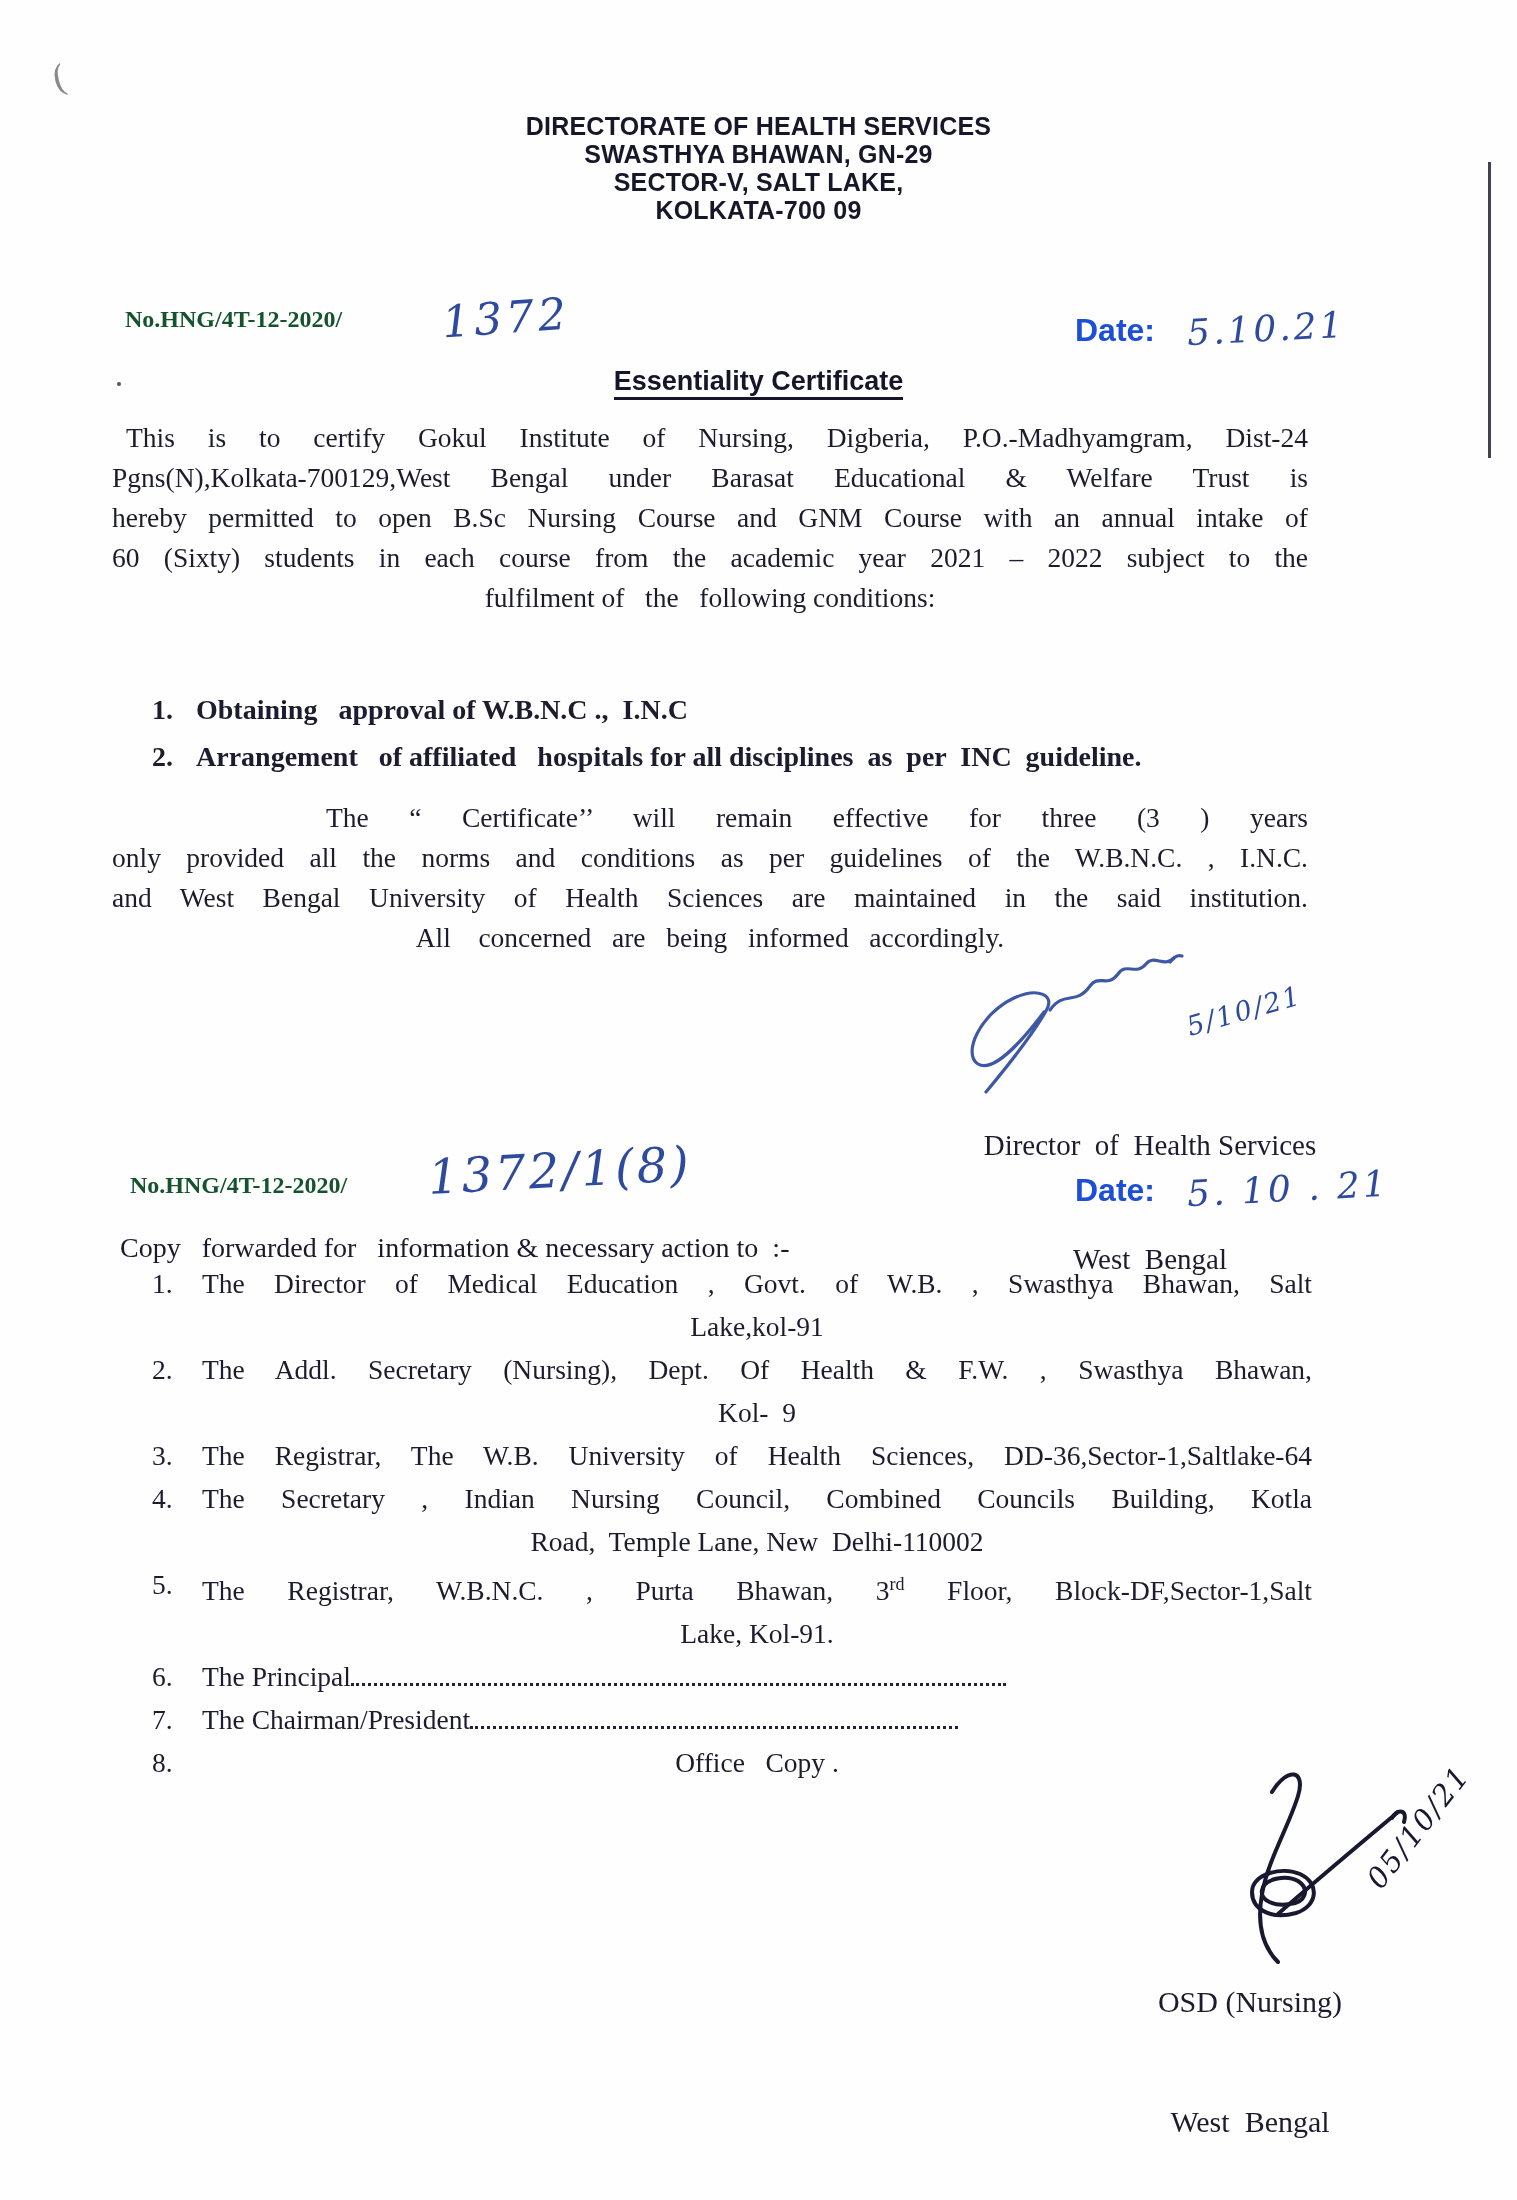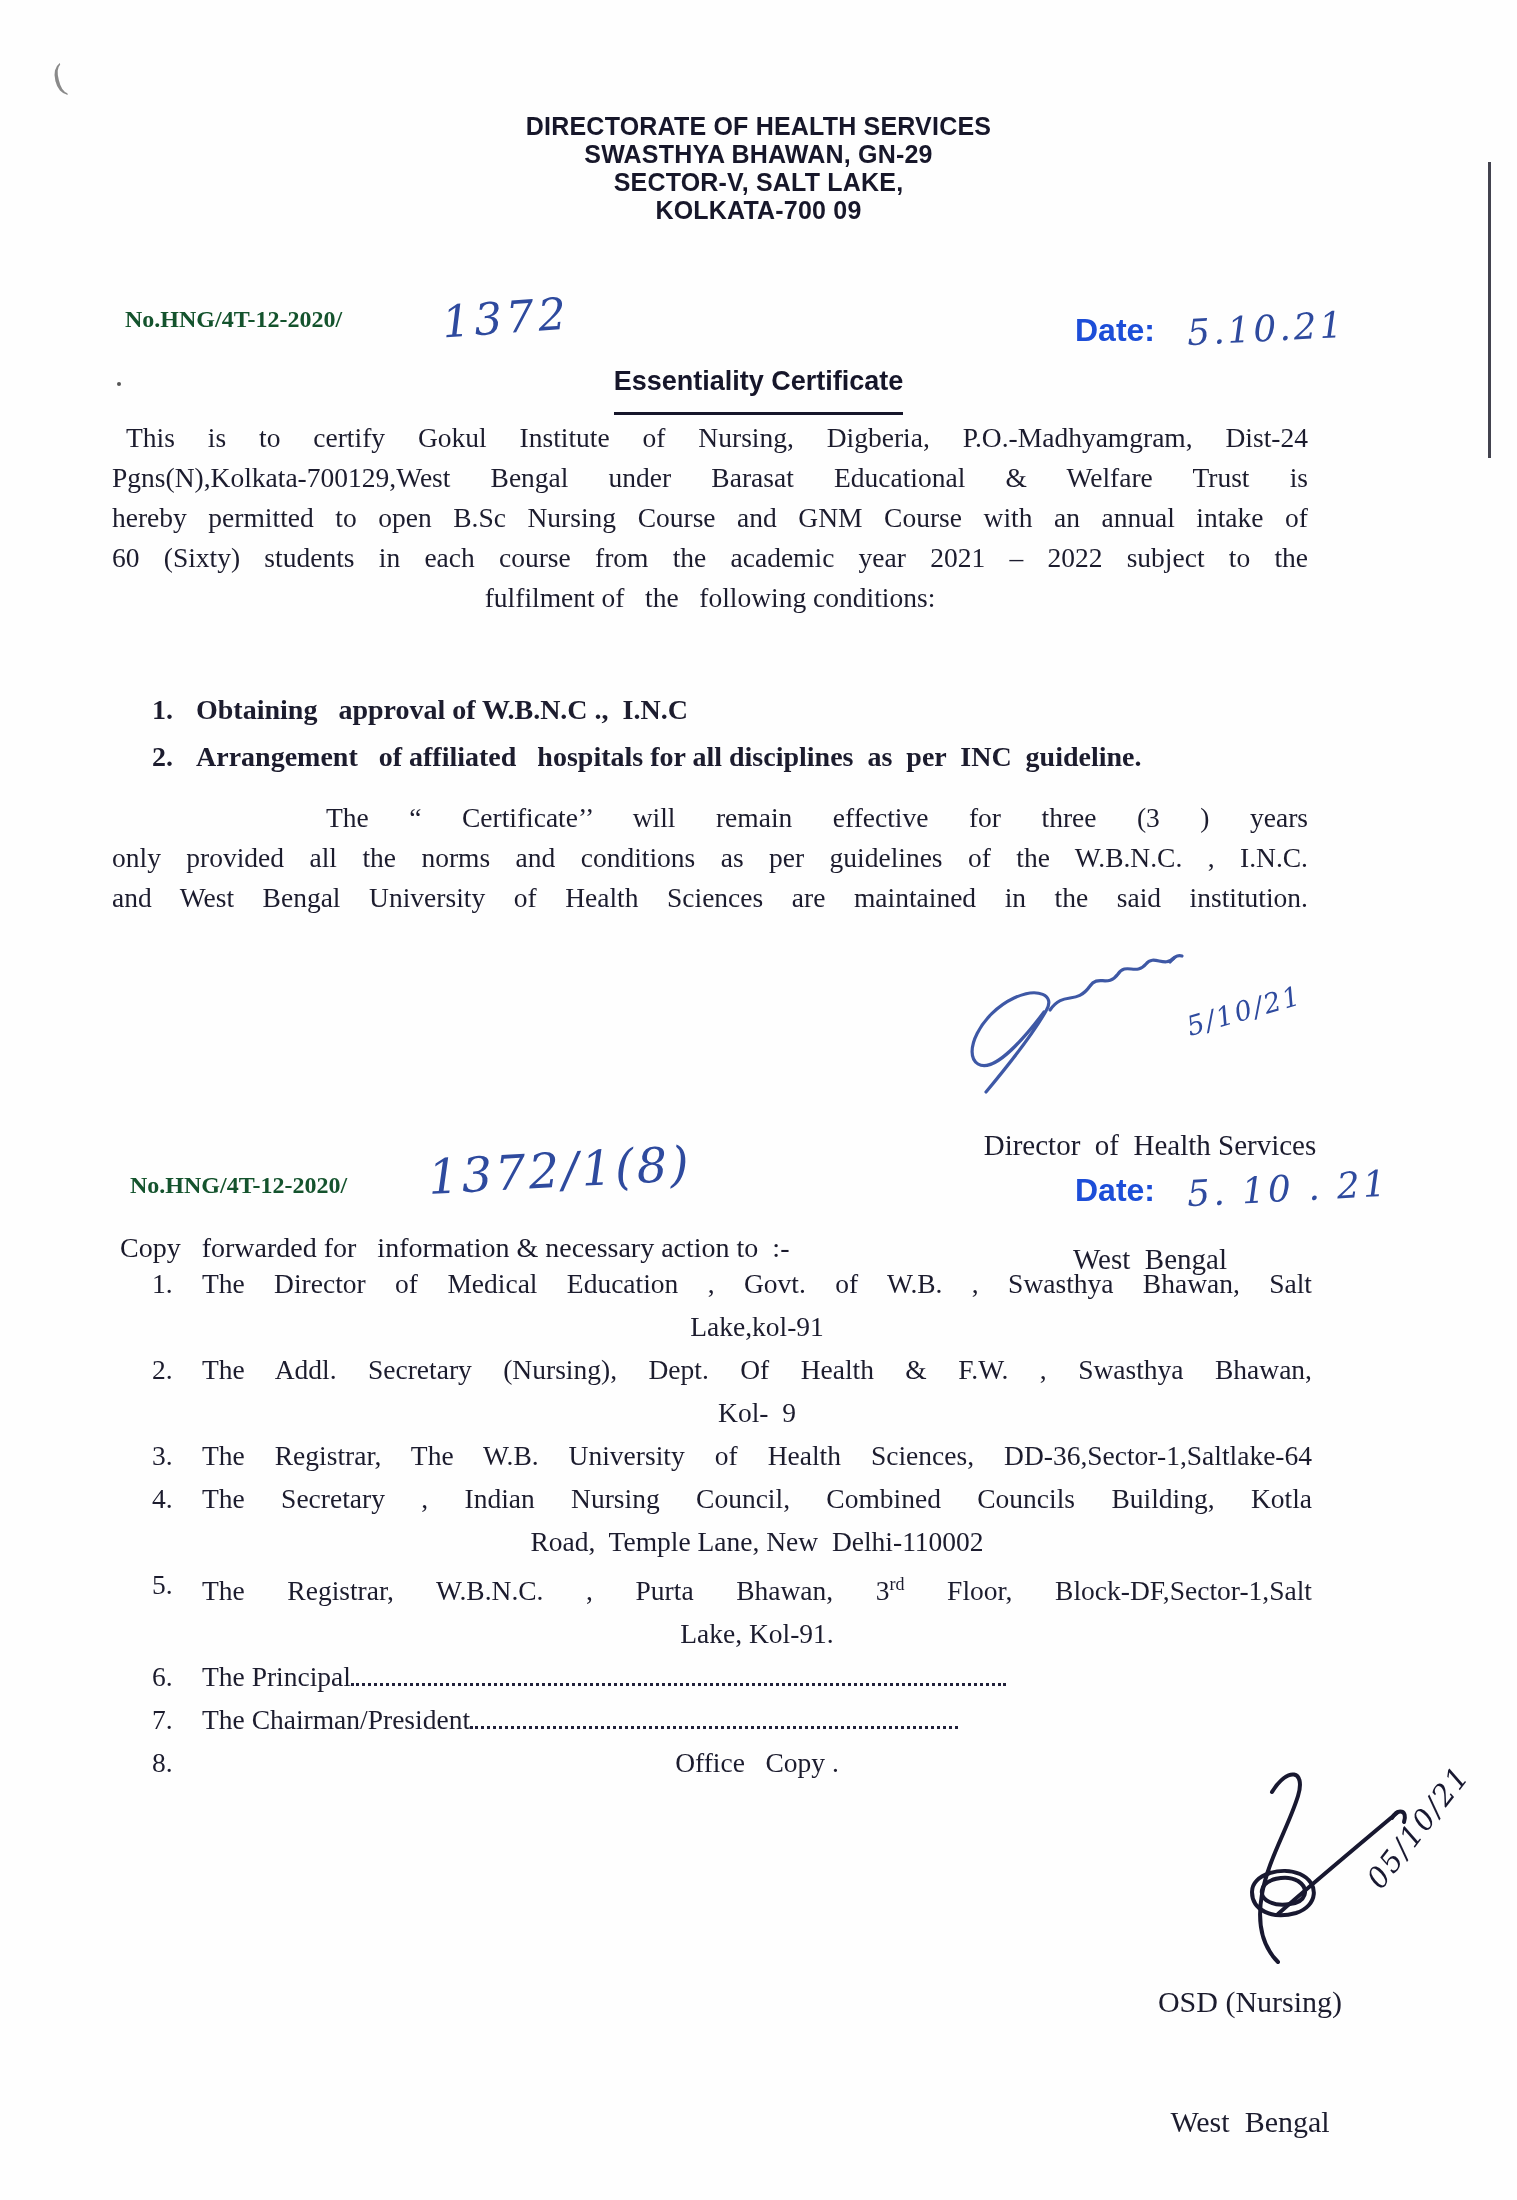--- a/index.html
+++ b/index.html
@@ -65,21 +65,21 @@
     font-family:"Liberation Sans", sans-serif;
     font-size:32px;color:#1d4ed8;font-weight:bold;text-align:center;
   }
   .date-hand{font-size:36px;margin-left:28px;letter-spacing:3px;display:inline-block;transform:rotate(-3deg);}
   
   .doc-title-wrap{position:absolute;left:0;top:366px;width:100%;text-align:center;}
   .doc-title{
     display:inline-block;
     font-family:"Liberation Sans", sans-serif;
     font-weight:bold;font-size:27px;color:#16162a;
-    border-bottom:3px solid #16162a;padding-bottom:15px;
+    border-bottom:3px solid #16162a;padding-bottom:0;
   }
   
   .para{position:absolute;left:112px;width:1196px;font-size:27.5px;line-height:40px;}
   .intro{top:418px;}
   .validity{top:798px;}
   .line-just{text-align:justify;text-align-last:justify;}
   .line-left{text-align:center;white-space:pre-wrap;}
   .line-center{text-align:center;white-space:pre-wrap;}
   .indent-first{padding-left:214px;}
   .intro .l1{padding-left:14px;}
@@ -169,20 +169,21 @@
     <div class="cond-item">
       <span class="cond-num">2.</span>
       <span class="cond-text">Arrangement   of affiliated   hospitals for all disciplines  as  per  INC  guideline.</span>
     </div>
   </div>
 
   <div class="para validity">
     <div class="line-just indent-first">The “ Certificate’’ will remain effective for three (3 ) years</div>
     <div class="line-just">only provided all the norms and conditions as per guidelines of the W.B.N.C. , I.N.C.</div>
     <div class="line-just">and West Bengal University of Health Sciences are maintained in the said institution.</div>
+    <div class="line-center">All    concerned   are   being   informed   accordingly.</div>
   </div>
 
   <svg class="sig1-svg" width="380" height="160" viewBox="0 0 380 160">
     <g fill="none" stroke="#2e4a9e" stroke-width="3.2" stroke-linecap="round" opacity="0.92">
       <path d="M104,64 C86,88 54,126 38,116 C22,106 40,66 74,50 C98,39 116,47 106,63 C94,84 66,120 46,144"></path>
       <path d="M110,62 C124,42 136,58 150,38 C158,26 168,40 178,26 C186,14 196,28 206,16 C214,6 224,20 234,10"></path>
       <path d="M230,14 q6,-8 12,-6"></path>
     </g>
   </svg>
   <span class="hand sig1-date">5/10/21</span>

